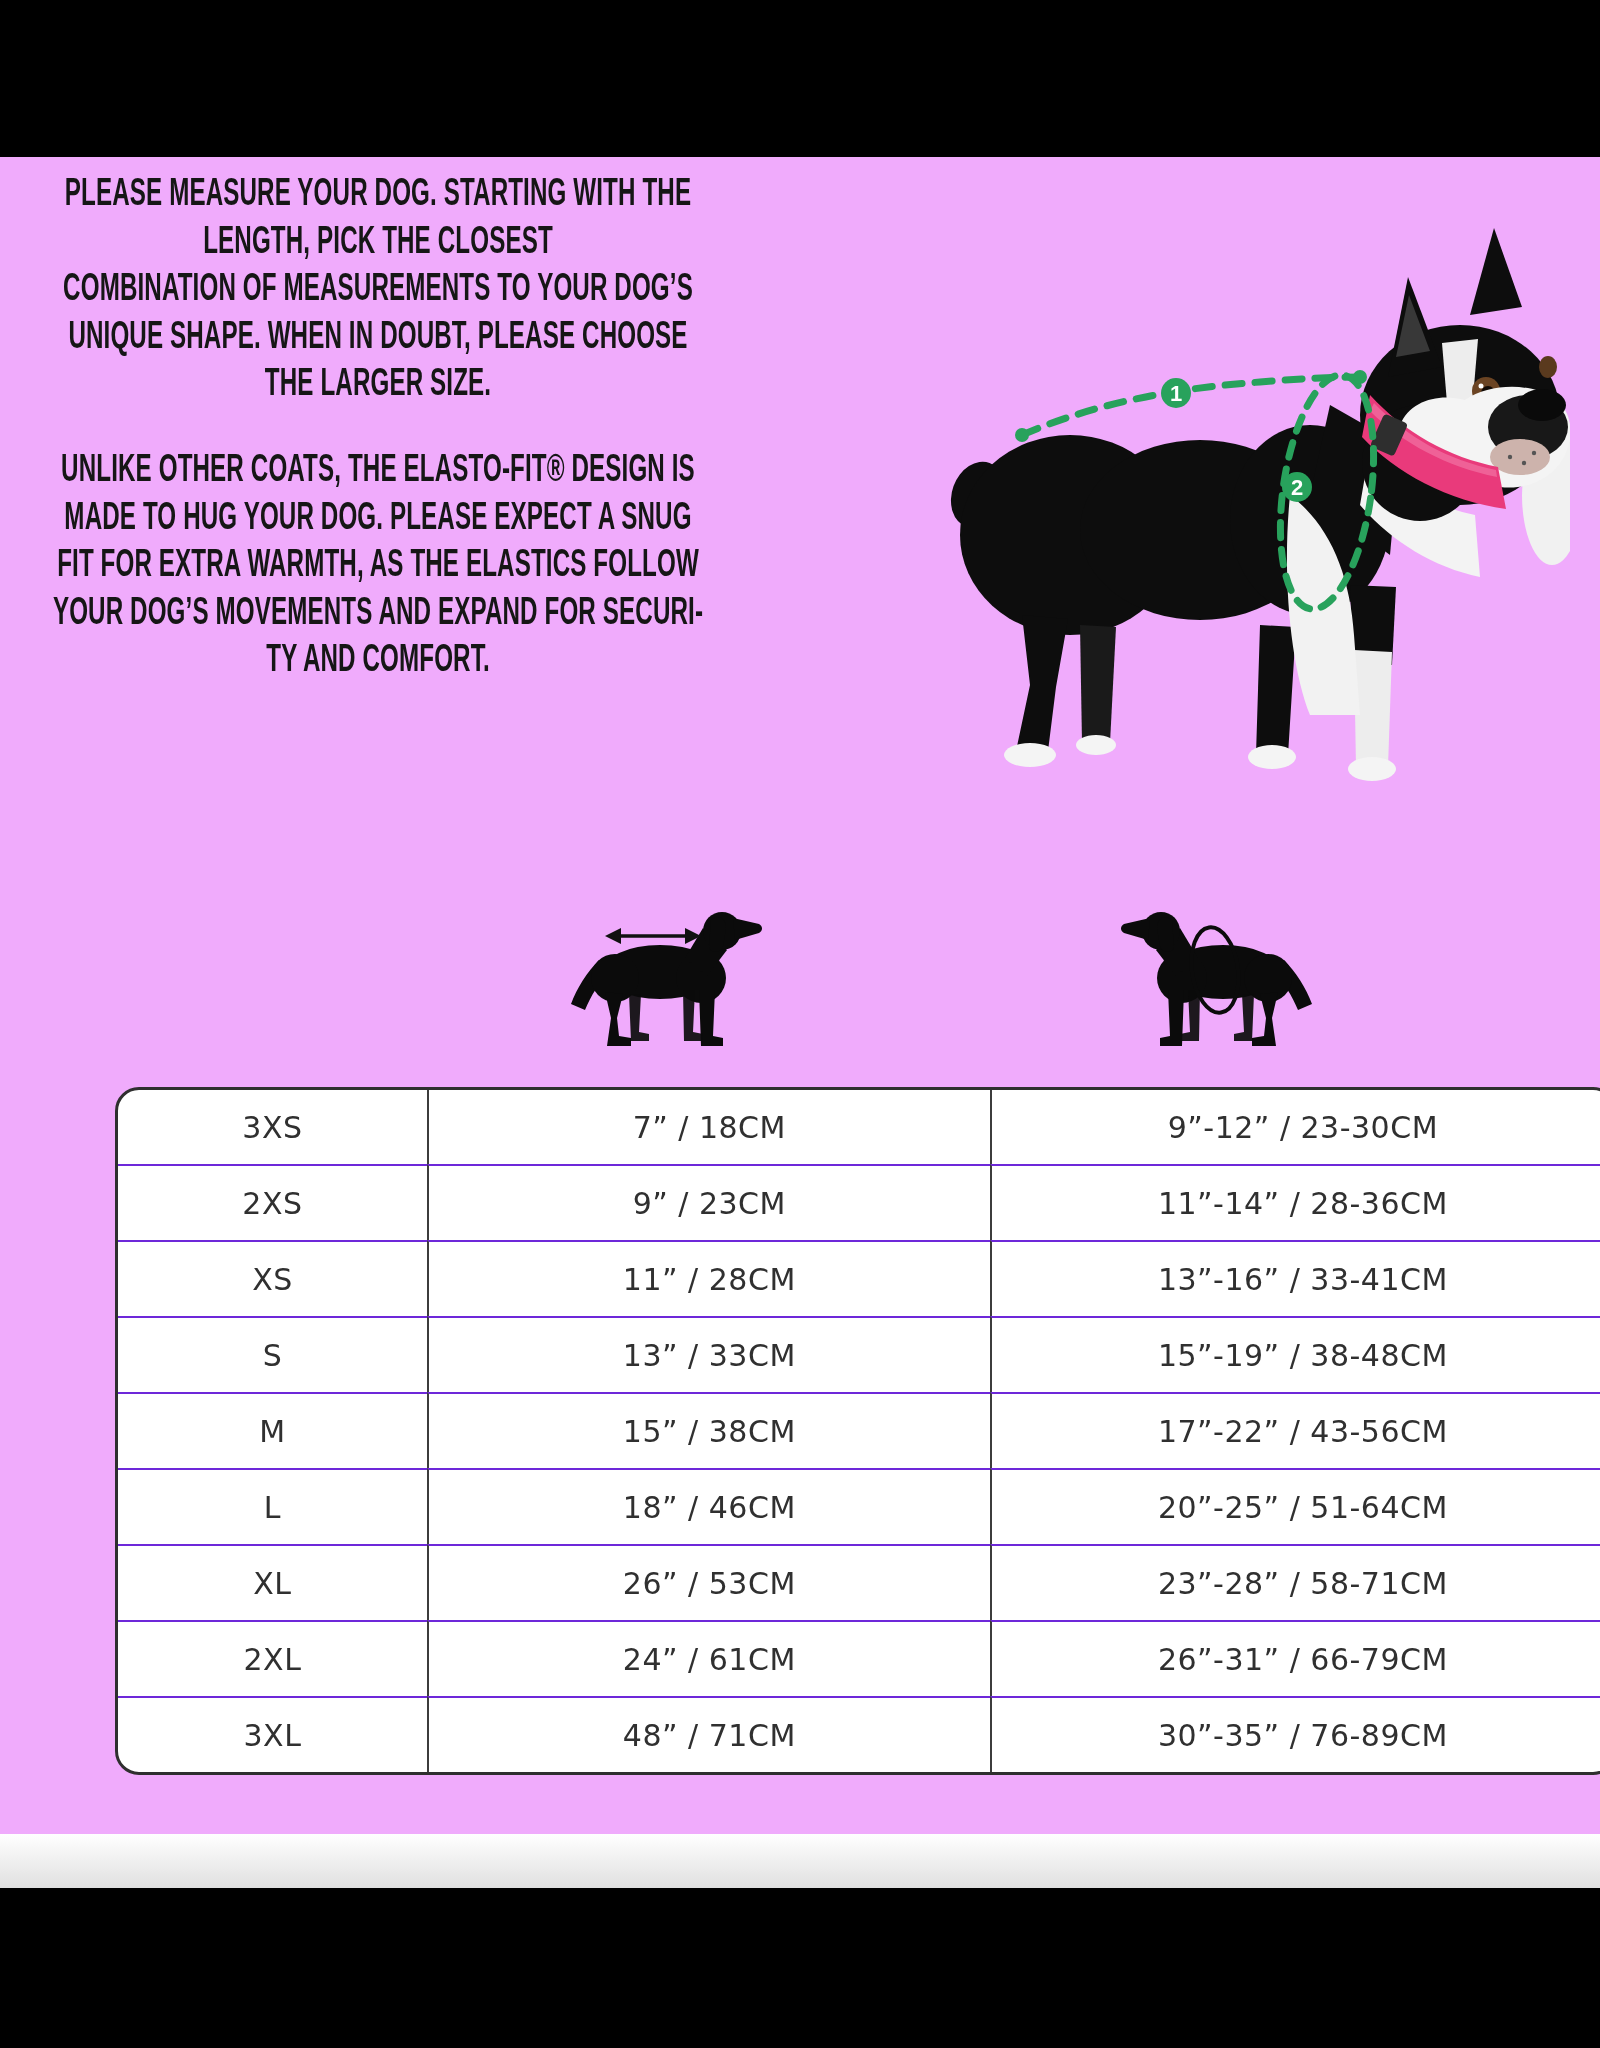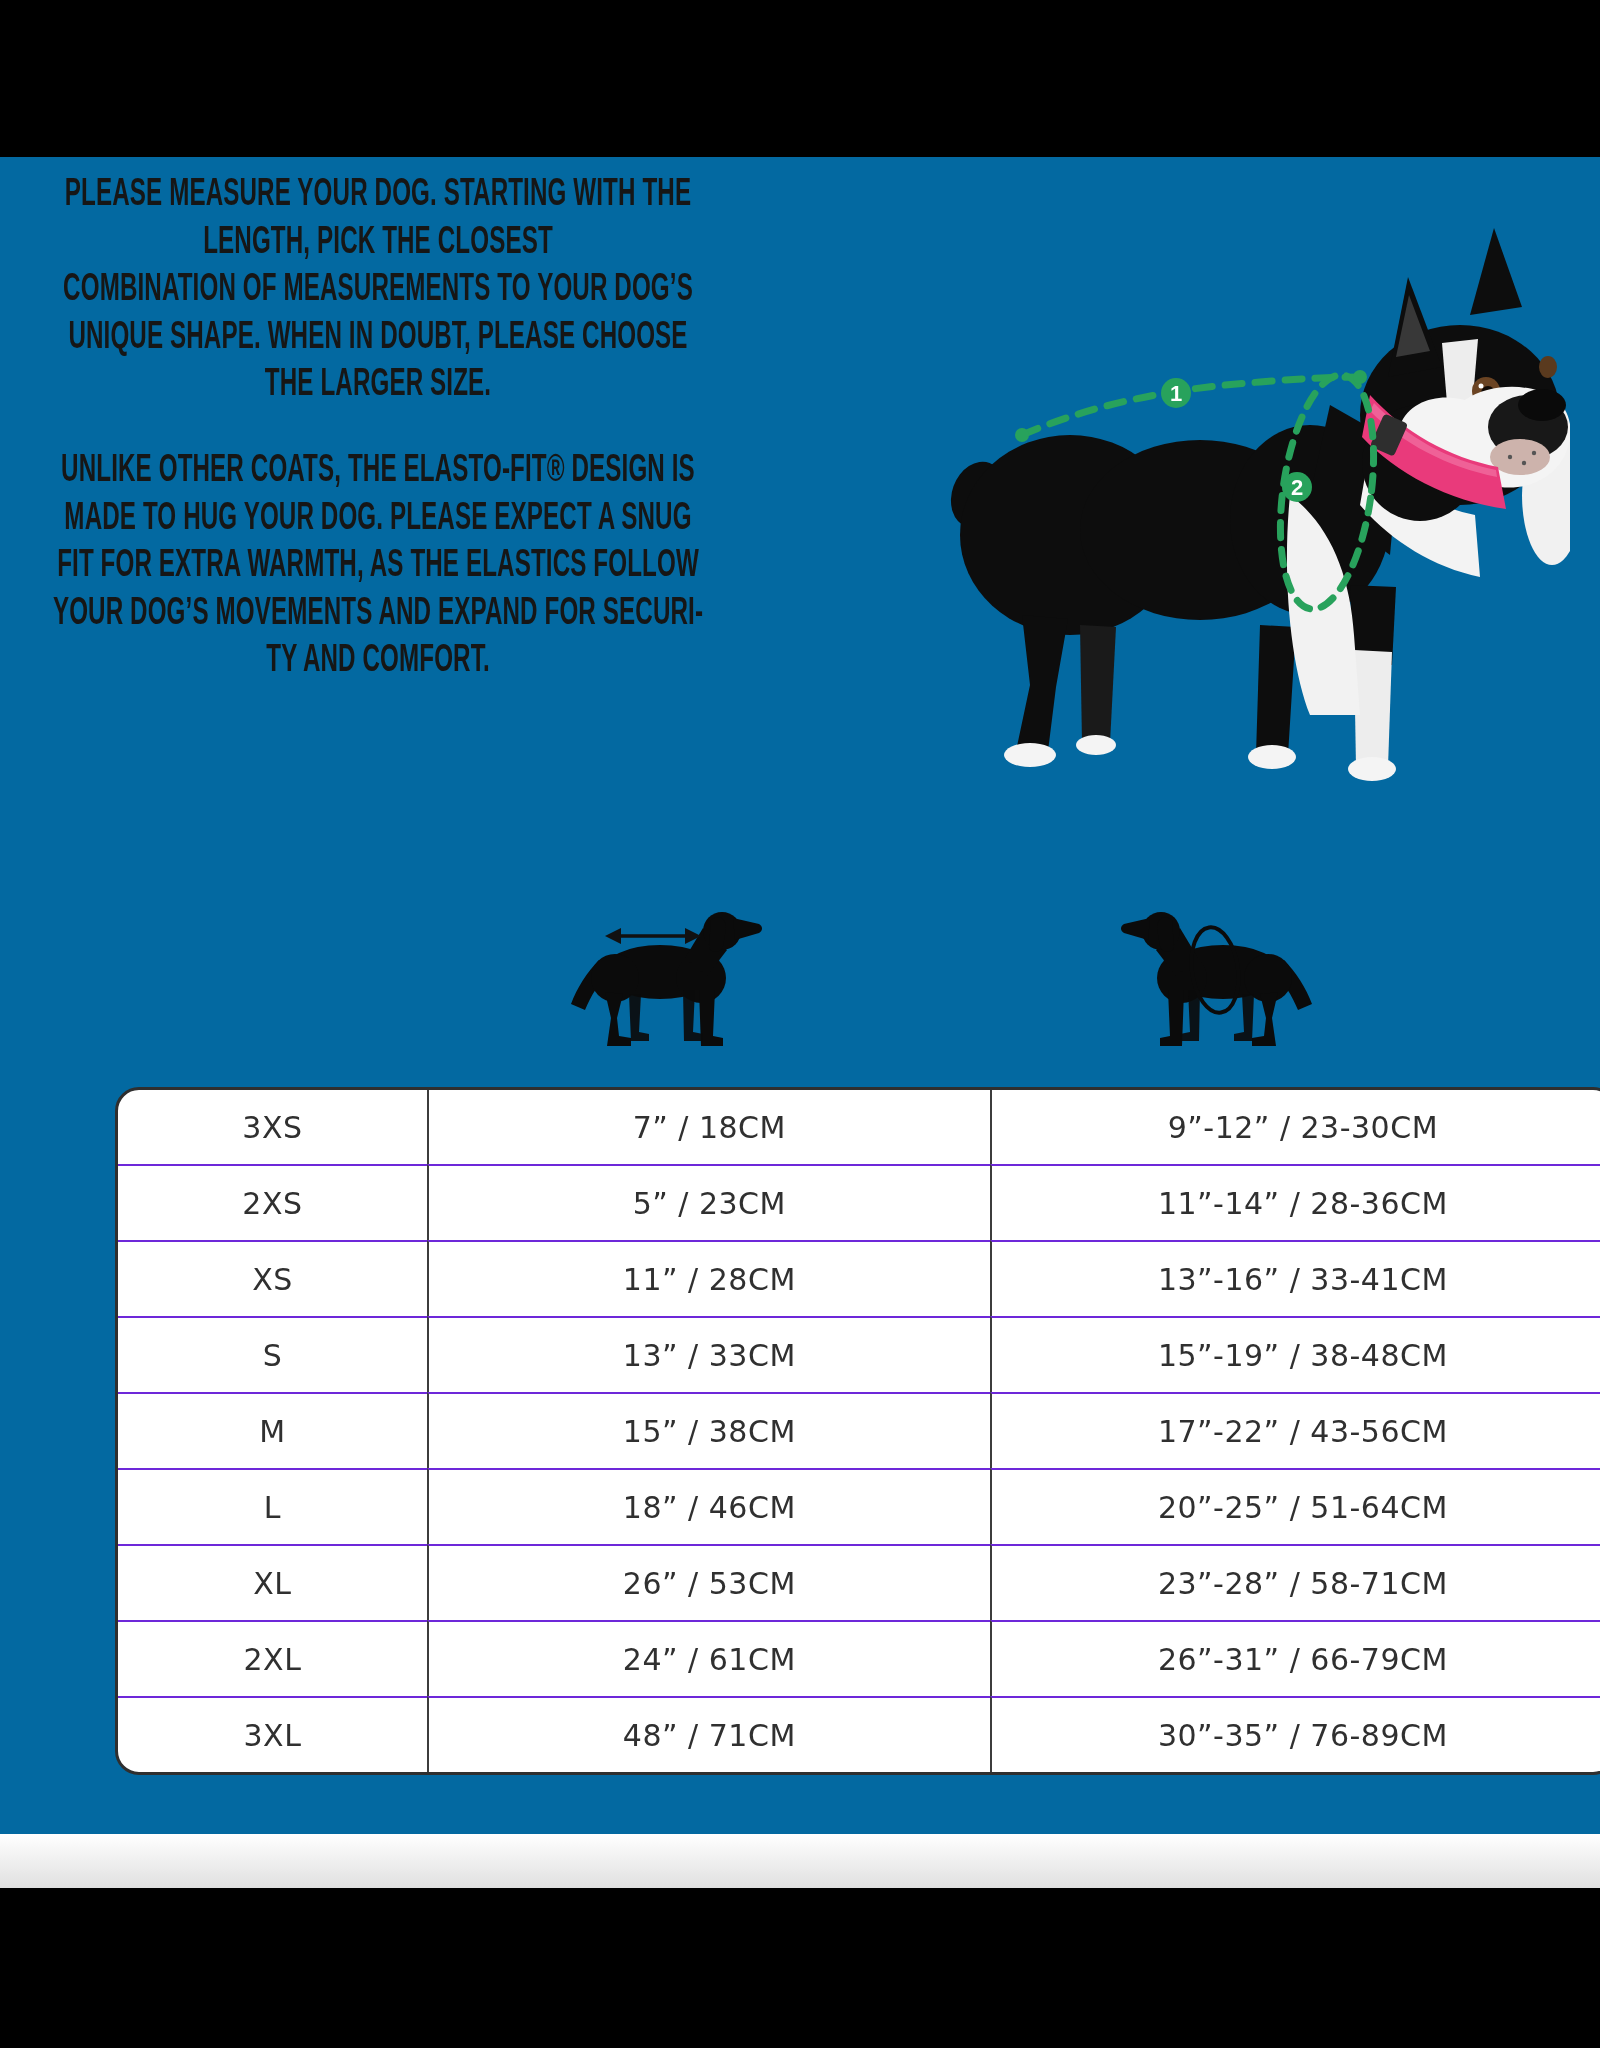--- a/index.html
+++ b/index.html
@@ -1,16 +1,16 @@
 <!DOCTYPE html>
 <html><head>
 <meta charset="utf-8">
 <style>
   html,body{margin:0;padding:0;background:#000;}
-  .canvas{position:relative;width:1600px;height:2048px;background:#0369a1;overflow:hidden;
+  .canvas{position:relative;width:1600px;height:2048px;background:#f0abfc;overflow:hidden;
           font-family:"Liberation Sans",sans-serif;}
   .bar{position:absolute;left:0;width:1600px;background:#000;}
   .bar.top{top:0;height:157px;}
   .bar.bottom{top:1888px;height:160px;}
   .fade{position:absolute;left:0;top:1834px;width:1600px;height:54px;
         background:linear-gradient(#ffffff,#e0e0e0);}
   .condensed{position:absolute;left:-192px;width:1140px;text-align:center;
              white-space:pre-line;color:#161616;font-weight:bold;
              font-size:39px;line-height:47.5px;letter-spacing:0.2px;
              transform:scaleX(0.62);transform-origin:50% 0;}
@@ -145,21 +145,21 @@
         <col style="width:580px">
       </colgroup>
     <tbody>
       <tr>
         <td>3XS</td>
         <td>7” / 18CM</td>
         <td>9”-12” / 23-30CM</td>
       </tr>
       <tr>
         <td>2XS</td>
-        <td>5” / 23CM</td>
+        <td>9” / 23CM</td>
         <td>11”-14” / 28-36CM</td>
       </tr>
       <tr>
         <td>XS</td>
         <td>11” / 28CM</td>
         <td>13”-16” / 33-41CM</td>
       </tr>
       <tr>
         <td>S</td>
         <td>13” / 33CM</td>

